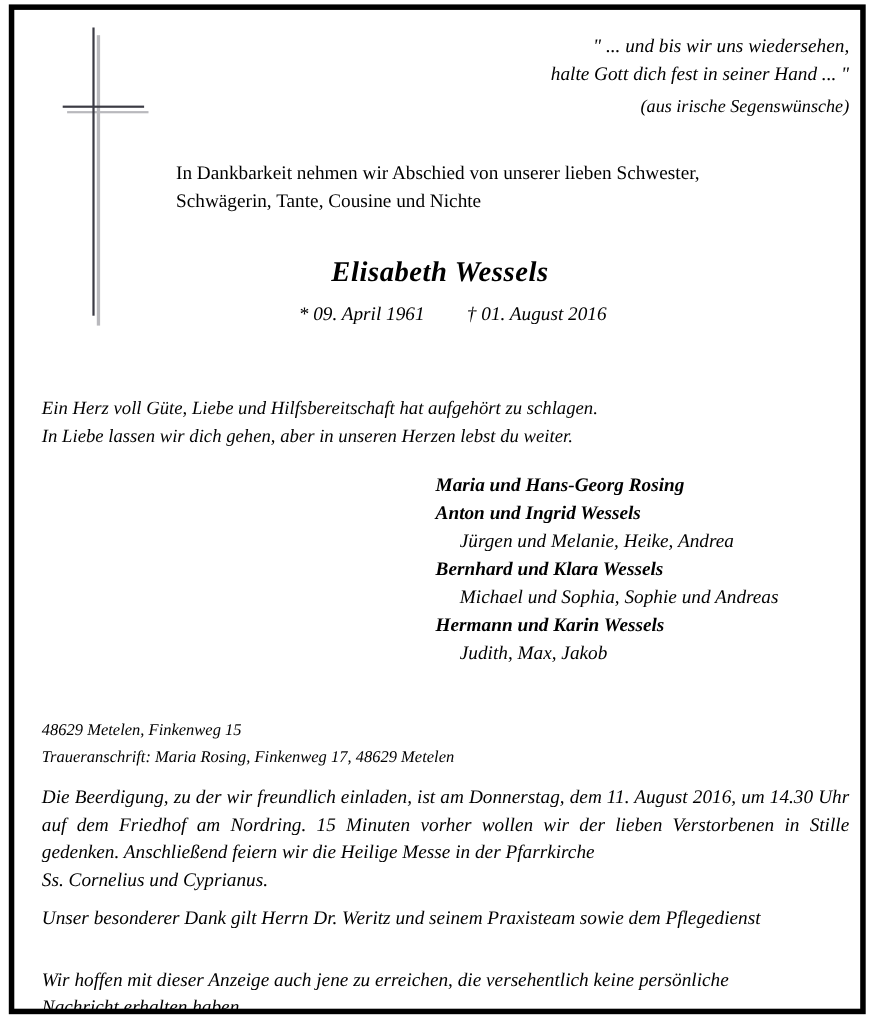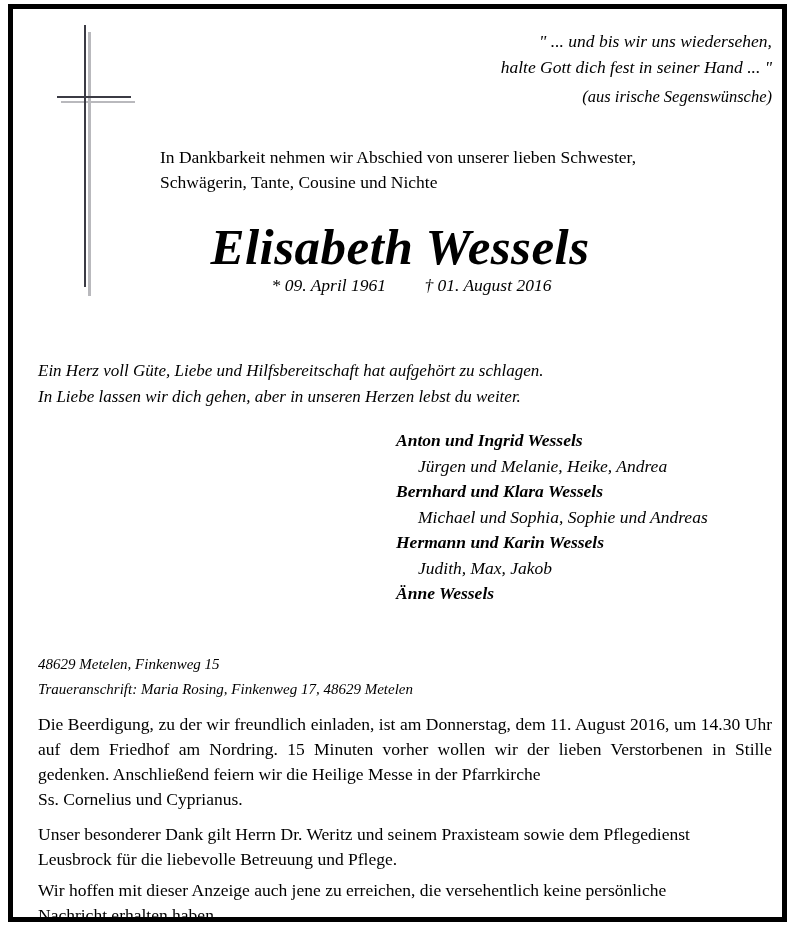--- a/index.html
+++ b/index.html
@@ -99,21 +99,21 @@
 
   
   .name-block {
     position: absolute;
     left: 0;
     top: 225px;
     width: 800px;
     text-align: center;
   }
   .deceased-name {
-    font-size: 51px;
+    font-size: 26px;
     font-weight: bold;
     font-style: italic;
     letter-spacing: 0.5px;
     line-height: 44px;
   }
   .life-dates {
     margin-top: 6px;
     font-size: 17.5px;
     font-style: italic;
     padding-left: 23px;
@@ -157,20 +157,21 @@
     font-style: italic;
     font-size: 15px;
     line-height: 25px;
   }
 
   
   .para {
     position: absolute;
     left: 38px;
     width: 734px;
+    font-style: italic;
     font-size: 17.5px;
     line-height: 25px;
     text-align: justify;
     text-justify: inter-word;
   }
   .para-funeral { top: 712px; }
   .para-thanks  { top: 822px; }
   .para-notice  { top: 878px; }
   .para .tail { text-align: left; }
 </style>
@@ -208,42 +209,41 @@
         <span class="death">† 01. August 2016</span>
       </div>
     </div>
 
     <div class="verse">
       <div>Ein Herz voll Güte, Liebe und Hilfsbereitschaft hat aufgehört zu schlagen.</div>
       <div>In Liebe lassen wir dich gehen, aber in unseren Herzen lebst du weiter.</div>
     </div>
 
     <div class="family">
+        <div class="parents">Maria und Hans-Georg Rosing</div>
         <div class="parents">Anton und Ingrid Wessels</div>
         <div class="children">Jürgen und Melanie, Heike, Andrea</div>
         <div class="parents">Bernhard und Klara Wessels</div>
         <div class="children">Michael und Sophia, Sophie und Andreas</div>
         <div class="parents">Hermann und Karin Wessels</div>
         <div class="children">Judith, Max, Jakob</div>
-        <div class="parents">Änne Wessels</div>
       </div>
 
     <div class="address">
       <div>48629 Metelen, Finkenweg 15</div>
       <div>Traueranschrift: Maria Rosing, Finkenweg 17, 48629 Metelen</div>
     </div>
 
     <div class="para para-funeral">
       <span>Die Beerdigung, zu der wir freundlich einladen, ist am Donnerstag, dem 11. August 2016, um 14.30 Uhr auf dem Friedhof am Nordring. 15 Minuten vorher wollen wir der lieben Verstorbenen in Stille gedenken. Anschließend feiern wir die Heilige Messe in der Pfarrkirche</span>
       <div class="tail">Ss. Cornelius und Cyprianus.</div>
     </div>
 
     <div class="para para-thanks">
       <span>Unser besonderer Dank gilt Herrn Dr. Weritz und seinem Praxisteam sowie dem Pflegedienst</span>
-      <div class="tail">Leusbrock für die liebevolle Betreuung und Pflege.</div>
     </div>
 
     <div class="para para-notice">
       <span>Wir hoffen mit dieser Anzeige auch jene zu erreichen, die versehentlich keine persönliche</span>
       <div class="tail">Nachricht erhalten haben.</div>
     </div>
 
   </div>
 </div>
 

